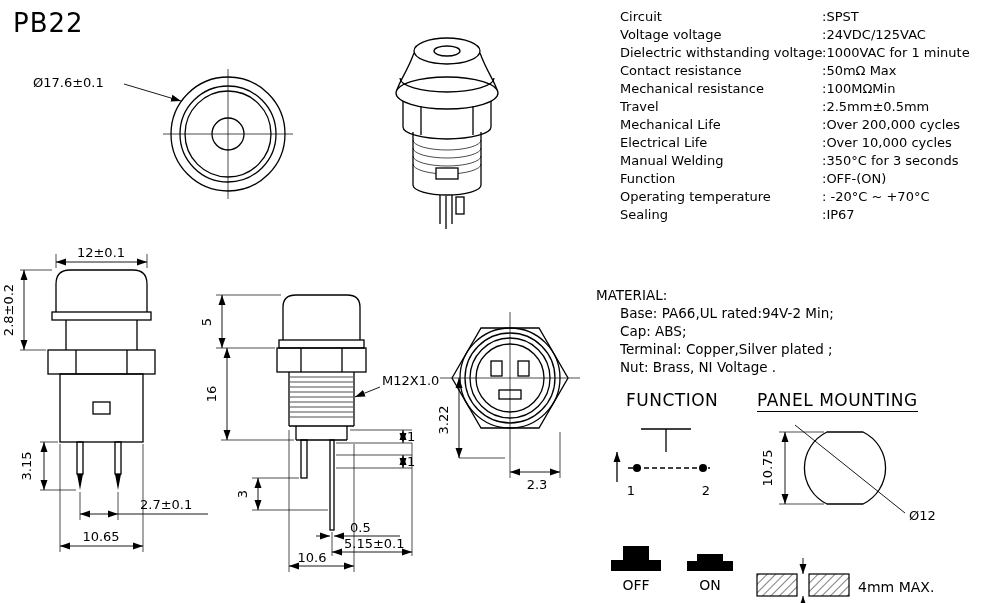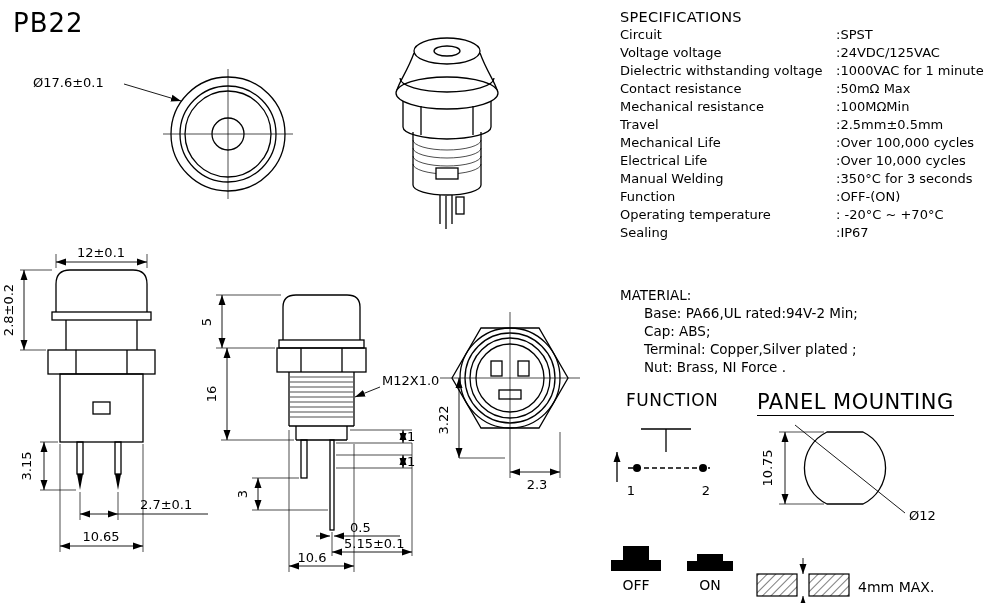--- a/index.html
+++ b/index.html
@@ -5,25 +5,25 @@
   *{box-sizing:border-box}
   html,body{margin:0;padding:0}
   body{width:1000px;height:603px;position:relative;background:#fff;color:#000;
        font-family:"DejaVu Sans","Liberation Sans",sans-serif;overflow:hidden}
   .abs{position:absolute}
   #page-title{left:13px;top:8px;font-size:26px;letter-spacing:1px}
   #svg-root{left:0;top:0}
   #specs{left:620px;top:8px;width:378px;font-size:13px;line-height:18px}
   #specs .heading{font-size:14.5px;letter-spacing:.3px}
   .spec-row{position:relative;height:18px;white-space:nowrap}
-  .spec-value{position:absolute;left:216px;top:0}
-  #material{left:620px;top:286px;font-size:13.5px;line-height:18px}
+  .spec-value{position:absolute;left:202px;top:0}
+  #material{left:596px;top:286px;font-size:13.5px;line-height:18px}
   #material .lines{margin-left:24px}
   #function-heading{left:626px;top:390px;font-size:17px;letter-spacing:.5px}
-  #panel-heading{left:757px;top:390px;font-size:21px;letter-spacing:.5px;
+  #panel-heading{left:757px;top:390px;font-size:17px;letter-spacing:.5px;
                  border-bottom:1.6px solid #000;padding-bottom:1px}
   .ln{stroke:#000;stroke-width:1.3;fill:none}
   .th{stroke:#000;stroke-width:0.7;fill:none}
   .dm{stroke:#000;stroke-width:0.9;fill:none}
   text.d{font:13px "DejaVu Sans",sans-serif;fill:#000;stroke:none}
   text.lbl{font:14px "DejaVu Sans",sans-serif;fill:#000;stroke:none}
 </style>
 </head>
 <body>
 
@@ -230,21 +230,20 @@
     <rect x="809" y="574" width="40" height="22" fill="url(#hatch)" stroke="#000" stroke-width="1.2"></rect>
     <line class="dm" x1="803" y1="558" x2="803" y2="574" marker-end="url(#arrow)"></line>
     <line class="dm" x1="803" y1="612" x2="803" y2="596" marker-end="url(#arrow)"></line>
     <text class="lbl" x="858" y="592">4mm MAX.</text>
   </g>
 </svg>
 
 <div id="page-title" class="abs">PB22</div>
 
 <div id="specs" class="abs">
-  <div class="heading">SPECIFICATIONS</div>
   <div class="spec-row">
     <span class="spec-label">Circuit</span>
     <span class="spec-value">:SPST</span>
   </div>
   <div class="spec-row">
     <span class="spec-label">Voltage voltage</span>
     <span class="spec-value">:24VDC/125VAC</span>
   </div>
   <div class="spec-row">
     <span class="spec-label">Dielectric withstanding voltage</span>
@@ -257,21 +256,21 @@
   <div class="spec-row">
     <span class="spec-label">Mechanical resistance</span>
     <span class="spec-value">:100MΩMin</span>
   </div>
   <div class="spec-row">
     <span class="spec-label">Travel</span>
     <span class="spec-value">:2.5mm±0.5mm</span>
   </div>
   <div class="spec-row">
     <span class="spec-label">Mechanical Life</span>
-    <span class="spec-value">:Over 100,000 cycles</span>
+    <span class="spec-value">:Over 200,000 cycles</span>
   </div>
   <div class="spec-row">
     <span class="spec-label">Electrical Life</span>
     <span class="spec-value">:Over 10,000 cycles</span>
   </div>
   <div class="spec-row">
     <span class="spec-label">Manual Welding</span>
     <span class="spec-value">:350°C for 3 seconds</span>
   </div>
   <div class="spec-row">
@@ -287,18 +286,18 @@
     <span class="spec-value">:IP67</span>
   </div>
 </div>
 
 <div id="material" class="abs">
   <div>MATERIAL:</div>
   <div class="lines">
     <div>Base: PA66,UL rated:94V-2 Min;</div>
     <div>Cap: ABS;</div>
     <div>Terminal: Copper,Silver plated ;</div>
-    <div>Nut: Brass, NI Force .</div>
+    <div>Nut: Brass, NI Voltage .</div>
   </div>
 </div>
 
 <div id="function-heading" class="abs">FUNCTION</div>
 <div id="panel-heading" class="abs">PANEL MOUNTING</div>
 
 </body></html>

